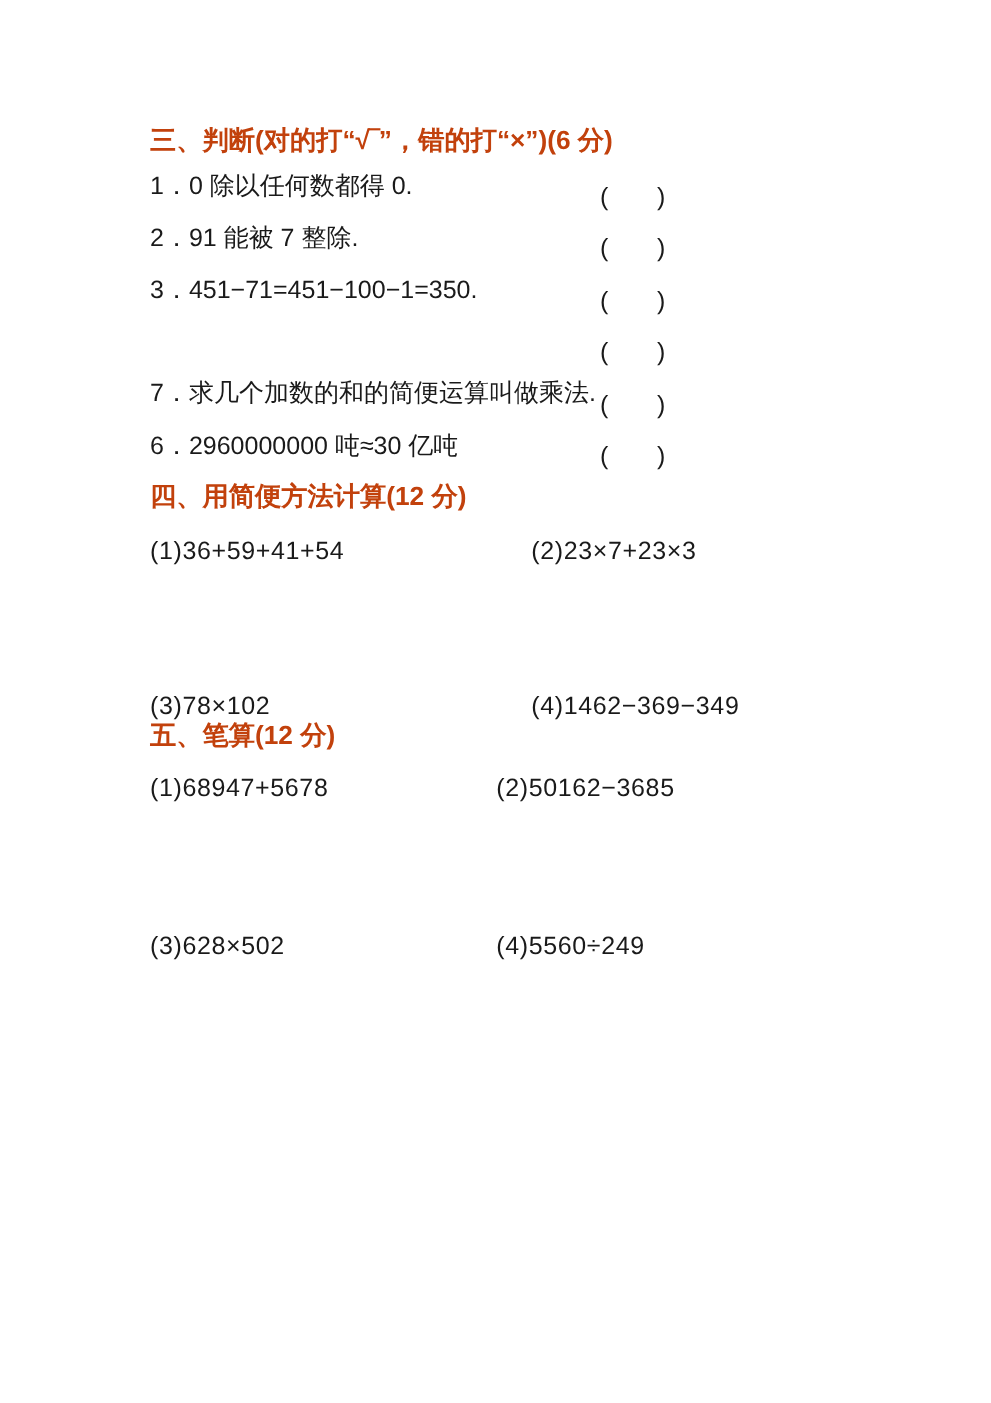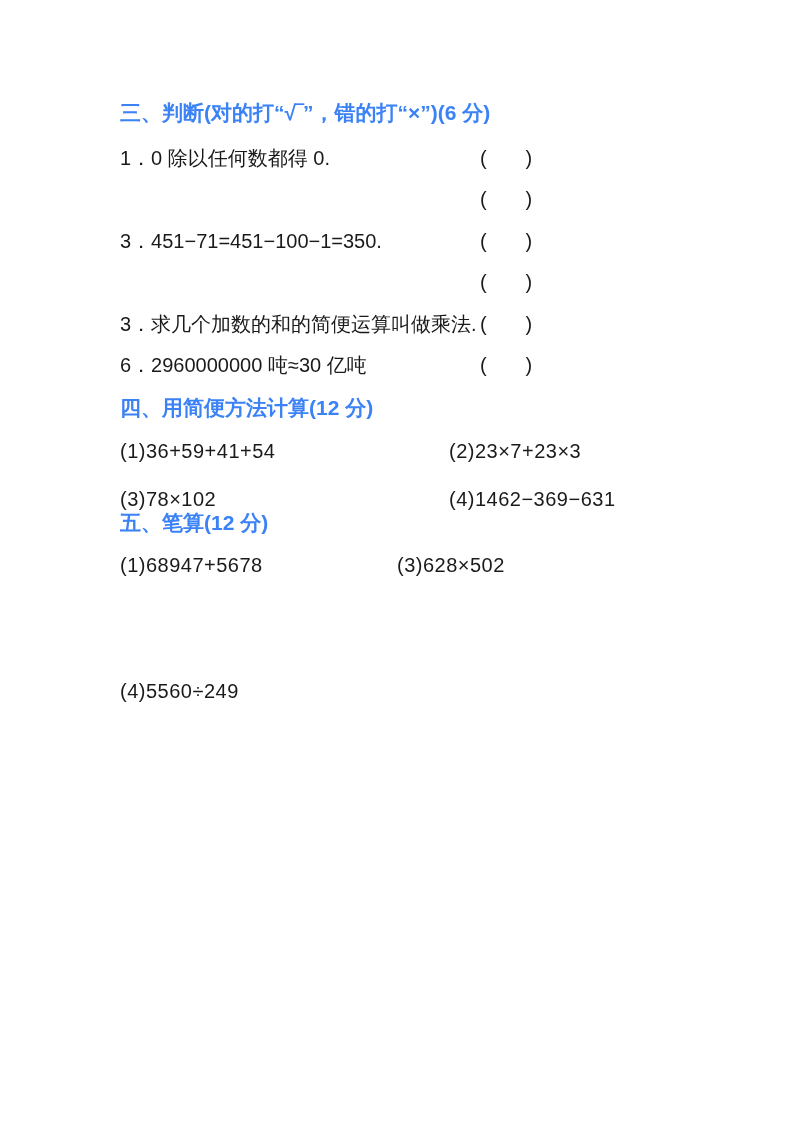--- a/index.html
+++ b/index.html
@@ -12,58 +12,56 @@
     position: relative;
     width: 793px;
     height: 1122px;
     background: #ffffff;
     padding: 101px 80px 0 120px;
     overflow: hidden;
   }
   .section-heading {
     font-size: 21px;
     font-weight: bold;
-    color: #3b82f6;
+    color: #c2410c;
     line-height: 24px;
     height: 24px;
     white-space: nowrap;
   }
   
   .judge-list { margin-top: 12px; }
   .judge-row {
     position: relative;
     height: 41.5px;
     display: flex;
-    align-items: center;
   }
   .judge-text {
     font-size: 20px;
     line-height: 24px;
     white-space: nowrap;
   }
   .answer-blank {
     position: absolute;
     left: 360px;
     top: 50%;
     transform: translateY(-50%);
     font-size: 20px;
     line-height: 24px;
     white-space: pre;
   }
   
-  .heading-four { margin-top: 10px; }
+  .heading-four { }
   .heading-five { }
   .calc-grid {
     display: grid;
     margin-top: 19px;
   }
   .calc-grid.sec-four {
     grid-template-columns: 305px 1fr;
     grid-row-gap: 100px;
-    gap: 24px;
   }
   .calc-grid.sec-five {
     grid-template-columns: 277px 1fr;
     grid-row-gap: 102px;
     margin-top: 18px;
   }
   .calc-problem {
     font-size: 20px;
     line-height: 24px;
     letter-spacing: 0.5px;
@@ -77,54 +75,56 @@
 
   <section>
     <h2 class="section-heading">三、判断(对的打“√‾”，错的打“×”)(6 分)</h2>
 
     <div class="judge-list">
       <div class="judge-row">
         <span class="judge-text">1．0 除以任何数都得 0.</span>
         <span class="answer-blank">(       )</span>
       </div>
       <div class="judge-row">
+        <span class="judge-text">2．91 能被 7 整除.</span>
         <span class="answer-blank">(       )</span>
       </div>
       <div class="judge-row">
         <span class="judge-text">3．451−71=451−100−1=350.</span>
         <span class="answer-blank">(       )</span>
       </div>
       <div class="judge-row">
         <span class="answer-blank">(       )</span>
       </div>
       <div class="judge-row">
-        <span class="judge-text">3．求几个加数的和的简便运算叫做乘法.</span>
+        <span class="judge-text">7．求几个加数的和的简便运算叫做乘法.</span>
         <span class="answer-blank">(       )</span>
       </div>
       <div class="judge-row">
         <span class="judge-text">6．2960000000 吨≈30 亿吨</span>
         <span class="answer-blank">(       )</span>
       </div>
     </div>
   </section>
 
   <section>
     <h2 class="section-heading heading-four">四、用简便方法计算(12 分)</h2>
 
     <div class="calc-grid sec-four">
       <span class="calc-problem">(1)36+59+41+54</span>
       <span class="calc-problem">(2)23×7+23×3</span>
       <span class="calc-problem">(3)78×102</span>
-      <span class="calc-problem">(4)1462−369−631</span>
+      <span class="calc-problem">(4)1462−369−349</span>
     </div>
   </section>
 
   <section>
     <h2 class="section-heading heading-five">五、笔算(12 分)</h2>
 
     <div class="calc-grid sec-five">
       <span class="calc-problem">(1)68947+5678</span>
+      <span class="calc-problem">(2)50162−3685</span>
       <span class="calc-problem">(3)628×502</span>
       <span class="calc-problem">(4)5560÷249</span>
     </div>
   </section>
 
 </div>
 
 </body></html>

